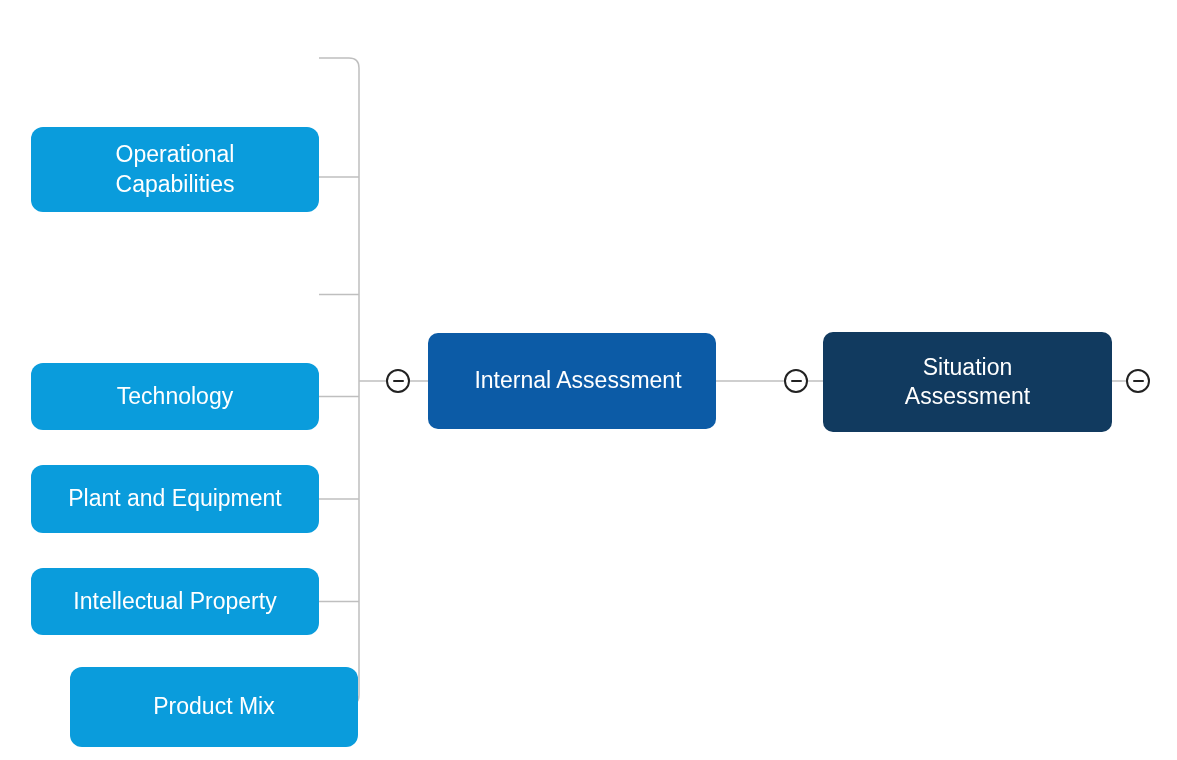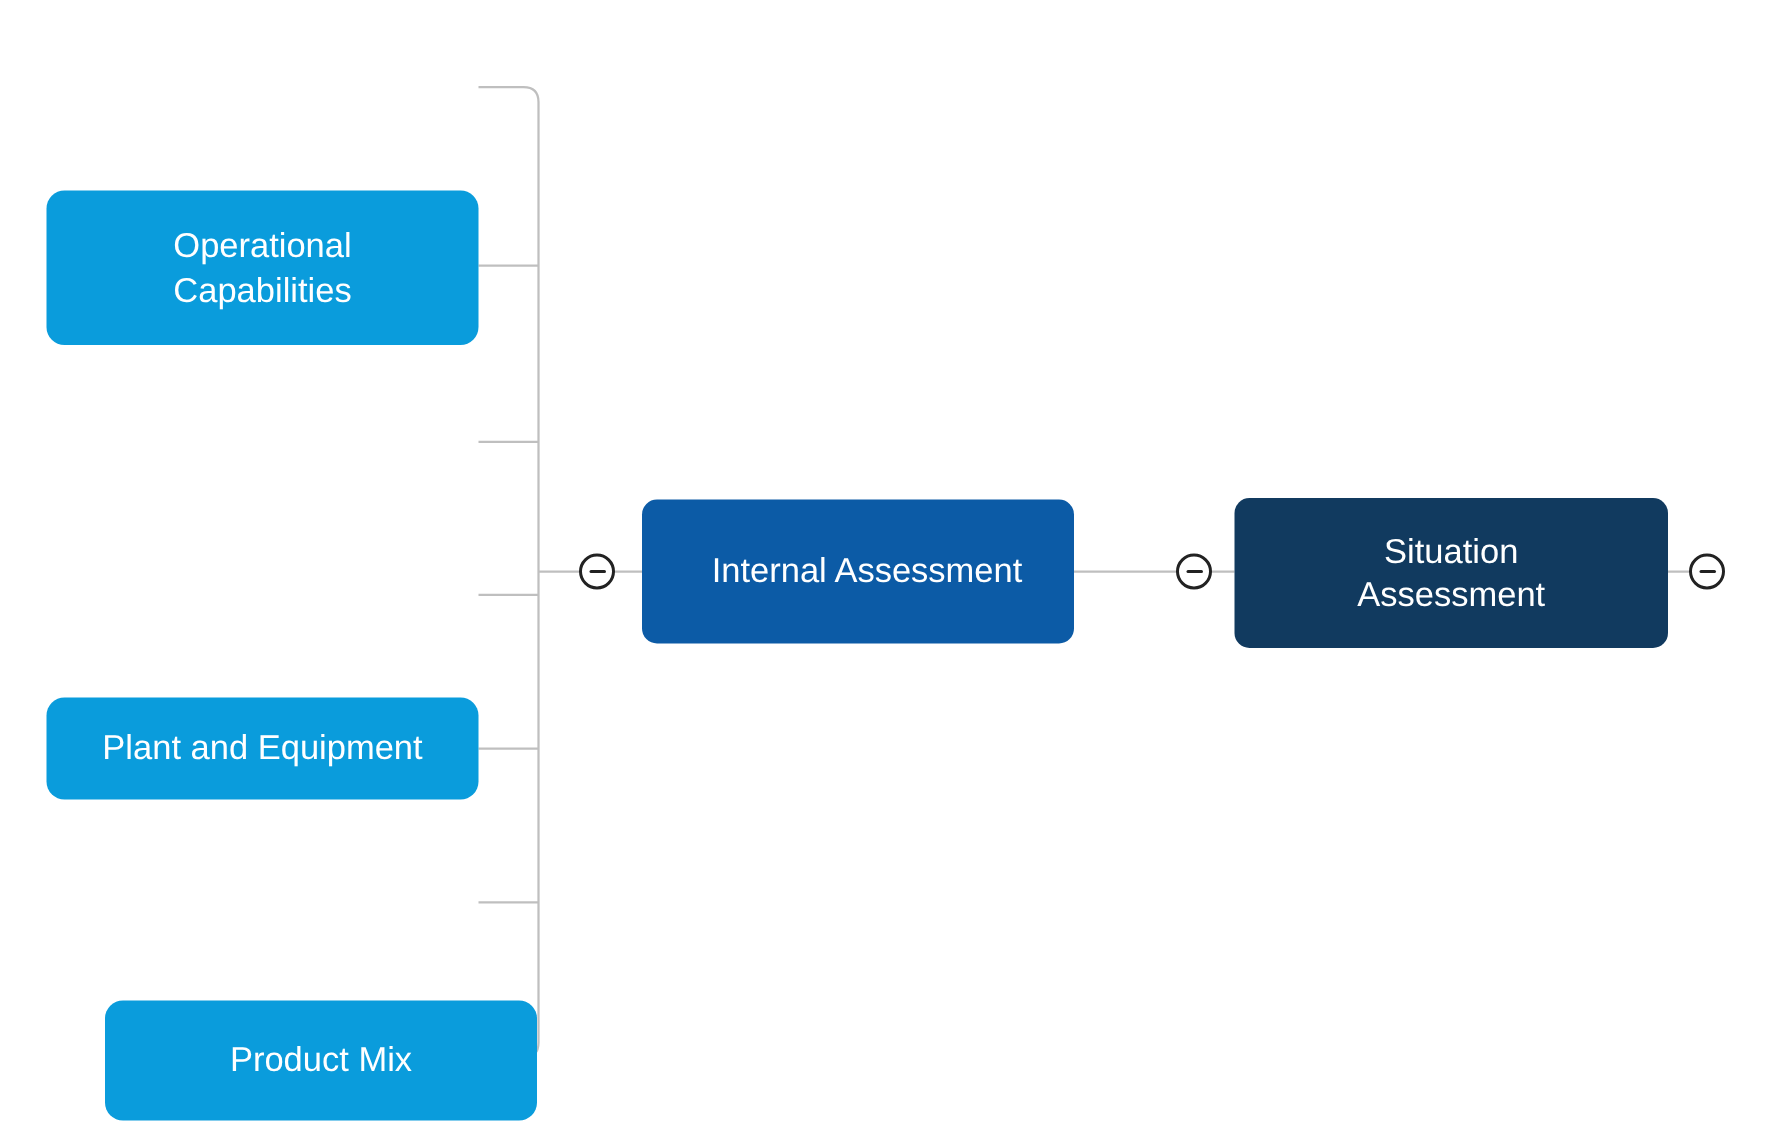--- a/index.html
+++ b/index.html
@@ -43,21 +43,21 @@
     padding: 0 12px;
   }
   .child-topic {
     left: 31px;
     width: 288px;
     background: var(--child-fill, #0A9CDC);
     border-radius: 12px;
     font-size: 23px;
   }
   .child-1 { top: 24px;  height: 68px; }
-  .child-2 { top: 127px; height: 103px; }
+  .child-2 { top: 127px; height: 85px; }
   .child-3 { top: 261px; height: 67px; }
   .child-4 { top: 363px; height: 67px; }
   .child-5 { top: 465px; height: 68px; }
   .child-6 { top: 568px; height: 67px; }
   .child-7 { top: 667px; height: 80px; margin-left: 39px; }
   .branch-topic {
     left: 428px;
     top: 333px;
     width: 288px;
     height: 96px;
@@ -118,22 +118,28 @@
 
     <path class="connector-path" d="M 716 381 H 823"></path>
 
     <path class="connector-path" d="M 1112 381 H 1140"></path>
   </svg>
 
   <div class="topic child-topic child-2">
     <span class="topic-label">Operational
 Capabilities</span>
   </div>
+  <div class="topic child-topic child-4">
+    <span class="topic-label">Technology</span>
+  </div>
   <div class="topic child-topic child-5">
     <span class="topic-label">Plant and Equipment</span>
+  </div>
+  <div class="topic child-topic child-6">
+    <span class="topic-label">Intellectual Property</span>
   </div>
   <div class="topic child-topic child-7">
     <span class="topic-label">Product Mix</span>
   </div>
 
   <div class="topic branch-topic">
     <span class="topic-label">Internal Assessment</span>
   </div>
 
   <div class="topic root-topic">

